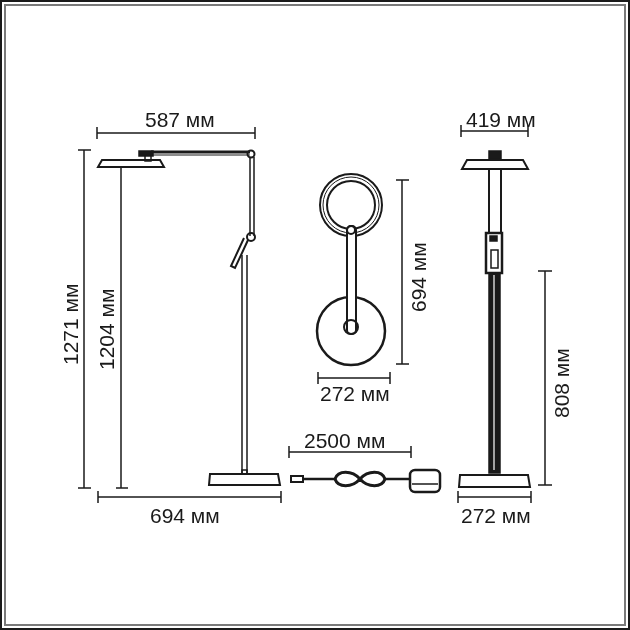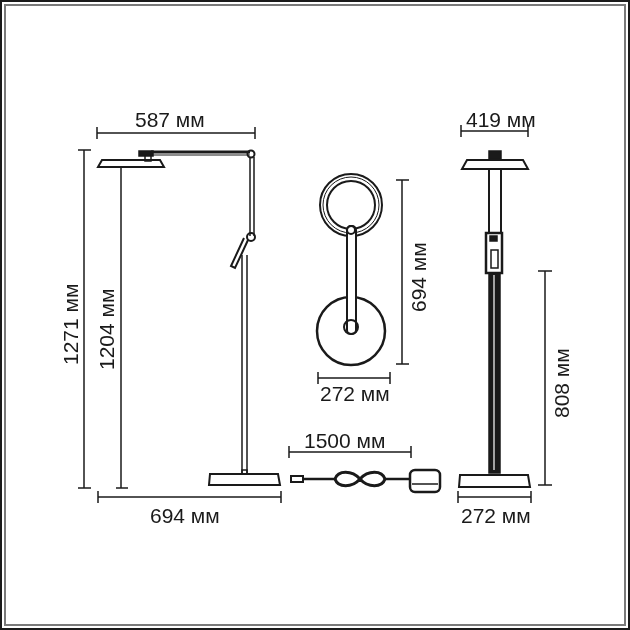--- a/index.html
+++ b/index.html
@@ -117,25 +117,25 @@
       <line x1="538" y1="271" x2="552" y2="271"></line>
       <line x1="538" y1="485" x2="552" y2="485"></line>
 
       <line x1="458" y1="497" x2="531" y2="497"></line>
       <line x1="458" y1="491" x2="458" y2="503"></line>
       <line x1="531" y1="491" x2="531" y2="503"></line>
     </g>
   </g>
 </svg>
 
-<div class="dim-label" style="left:135px; top:109px;">587 мм</div>
+<div class="dim-label" style="left:145px; top:109px;">587 мм</div>
 <div class="dim-label vert" style="left:60px; top:365px;">1271 мм</div>
 <div class="dim-label vert" style="left:96px; top:370px;">1204 мм</div>
 <div class="dim-label" style="left:150px; top:505px;">694 мм</div>
 
 <div class="dim-label vert" style="left:408px; top:312px;">694 мм</div>
 <div class="dim-label" style="left:320px; top:383px;">272 мм</div>
 
-<div class="dim-label" style="left:304px; top:430px;">1500 мм</div>
+<div class="dim-label" style="left:304px; top:430px;">2500 мм</div>
 
 <div class="dim-label" style="left:466px; top:109px;">419 мм</div>
 <div class="dim-label vert" style="left:551px; top:418px;">808 мм</div>
 <div class="dim-label" style="left:461px; top:505px;">272 мм</div>
 
 </body></html>

